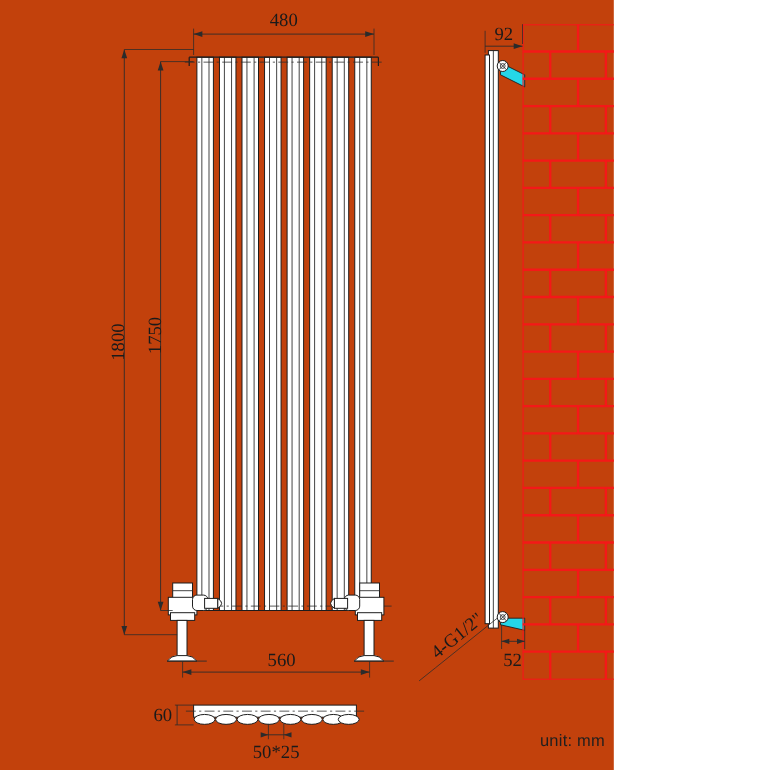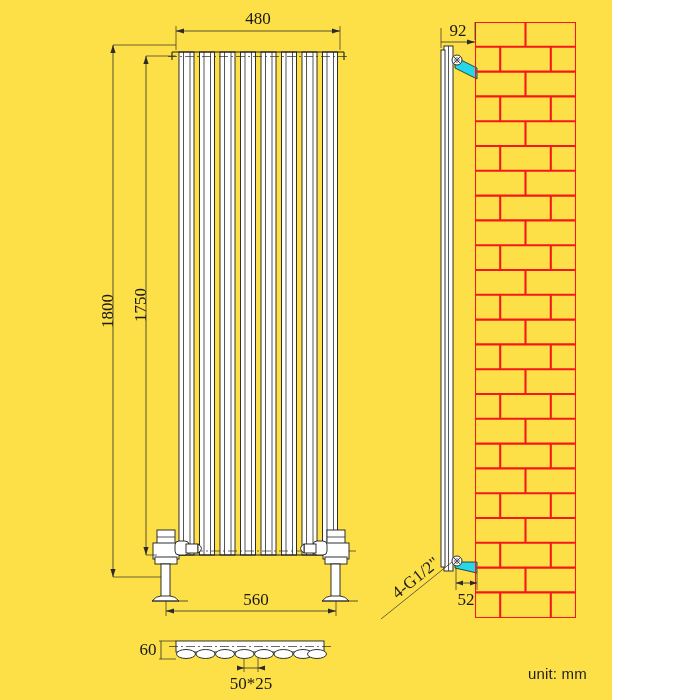--- a/index.html
+++ b/index.html
@@ -2,41 +2,41 @@
 <html><head>
 <meta charset="utf-8">
 <style>
   html, body {
     margin: 0;
     padding: 0;
     background: #ffffff;
   }
   #drawing-root {
     position: relative;
-    width: 612px;
+    width: 558px;
     height: 700px;
-    background: #fde047;
+    background: #c2410c;
     font-family: "Liberation Serif", serif;
     overflow: hidden;
   }
   #drawing-svg {
     position: absolute;
     left: 0;
     top: 0;
     width: 700px;
     height: 700px;
   }
   .dim-text {
     font-family: "Liberation Serif", serif;
     font-size: 17px;
     fill: #1a1a1a;
   }
   #unit-label {
     position: absolute;
-    right: 25px;
+    right: 8px;
     bottom: 18px;
     font-family: "Liberation Sans", sans-serif;
     font-size: 15px;
     color: #1f1f1f;
     letter-spacing: 0.2px;
   }
   .thin { stroke: #2b2b2b; stroke-width: 0.8; fill: none; }
   .med  { stroke: #1c1c1c; stroke-width: 1.1; fill: none; }
   .dimline { stroke: #2b2b2b; stroke-width: 0.8; fill: none; }
   .extline { stroke: #2b2b2b; stroke-width: 0.7; fill: none; }

